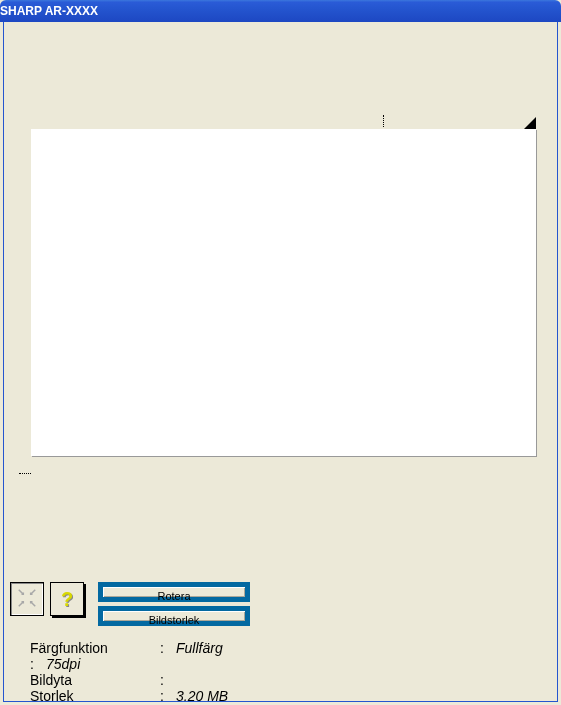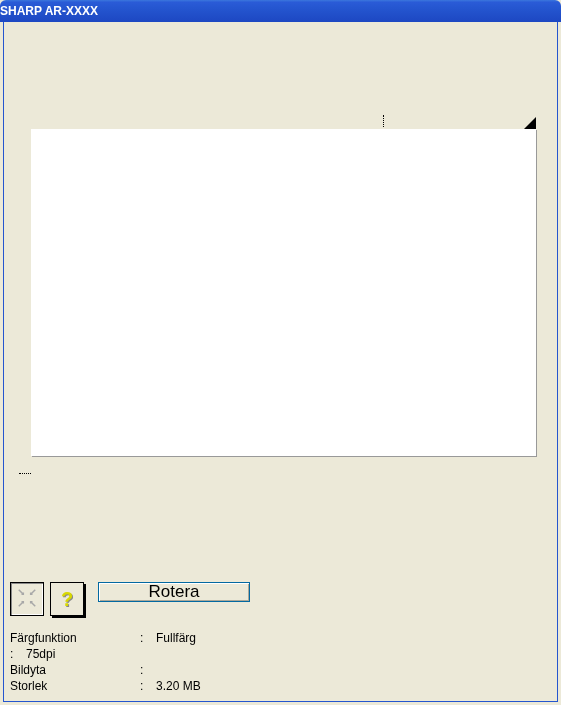--- a/index.html
+++ b/index.html
@@ -130,44 +130,46 @@
   .btncol {
     display: flex;
     flex-direction: column;
     gap: 4px;
     margin-left: 4px;
   }
   .xpbtn {
     width: 152px;
     height: 20px;
     background: #ece9d8;
-    border: 1px solid #0369a1;
+    border: 5px solid #0369a1;
     box-shadow: inset 1px 1px 0 #fff, inset -1px -1px 0 #aca899;
     font-family: inherit;
-    font-size: 17px;
+    font-size: 11px;
     text-align: center;
     line-height: 16px;
     cursor: pointer;
   }
   .info {
     margin-top: 14px;
-    font-size: 12px;
+    font-size: 14px;
+    margin-left: 20px;
   }
   .info-row {
     display: flex;
     line-height: 16px;
   }
   .info-label {
     width: 130px;
   }
   .info-colon {
     width: 16px;
   }
   .info-value {
     flex: 1;
+    font-style: italic;
   }
   .reset-icon svg{ width:22px; height:22px; }
 </style>
 </head>
 <body>
 
 <div class="window">
   <div class="titlebar">
     <span>SHARP AR-XXXX</span>
   </div>
@@ -196,20 +198,21 @@
                 <polyline points="18,16 16,16 16,18"></polyline>
             </g>
           </svg>
         </span>
       </div>
       <div class="iconbtn help" title="Help">
         <span class="qmark">?</span>
       </div>
       <div class="btncol">
         <button class="xpbtn">Rotera</button>
+        <button class="xpbtn">Bildstorlek</button>
       </div>
     </div>
 
     <div class="info">
       <div class="info-row">
         <div class="info-label">Färgfunktion</div>
         <div class="info-colon">:</div>
         <div class="info-value">Fullfärg</div>
       </div>
       <div class="info-row">

